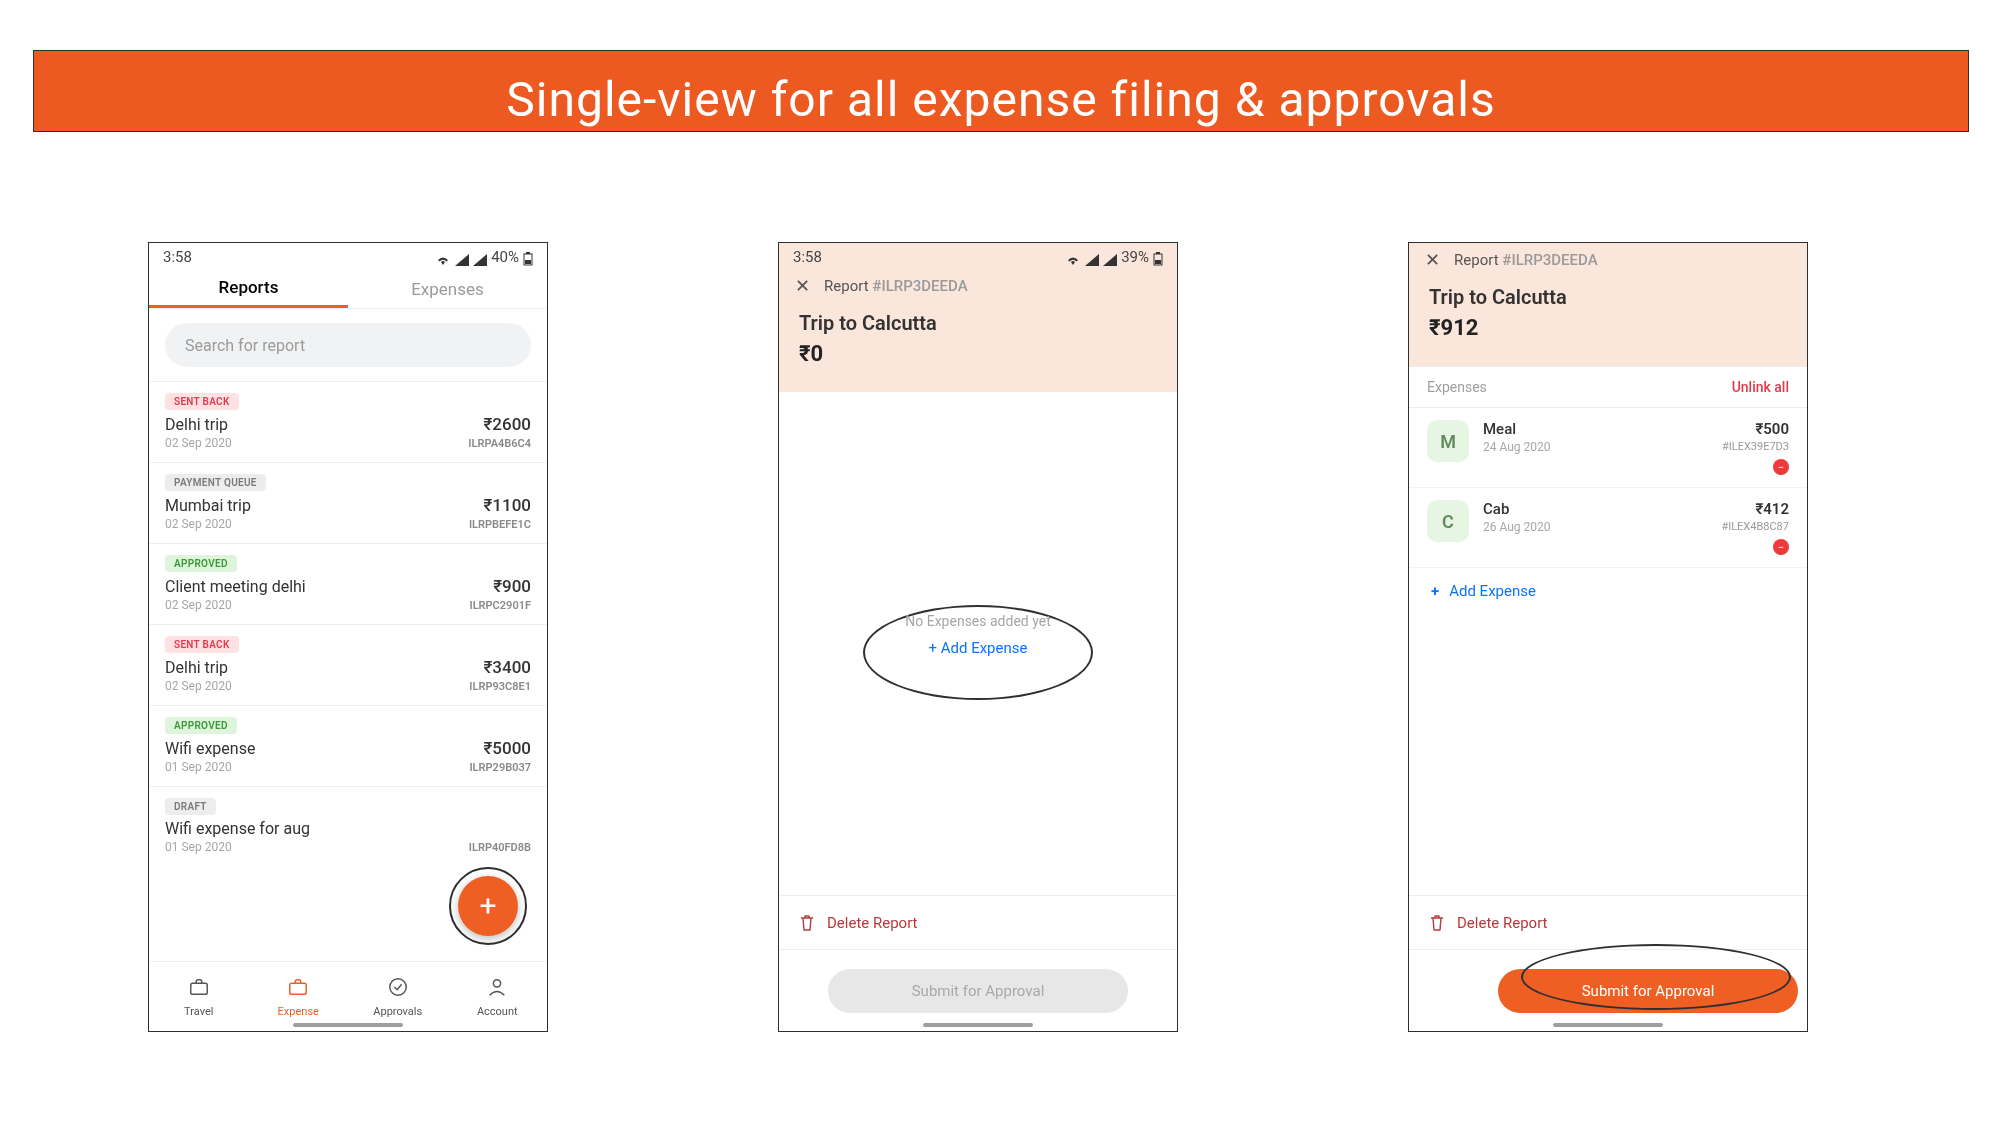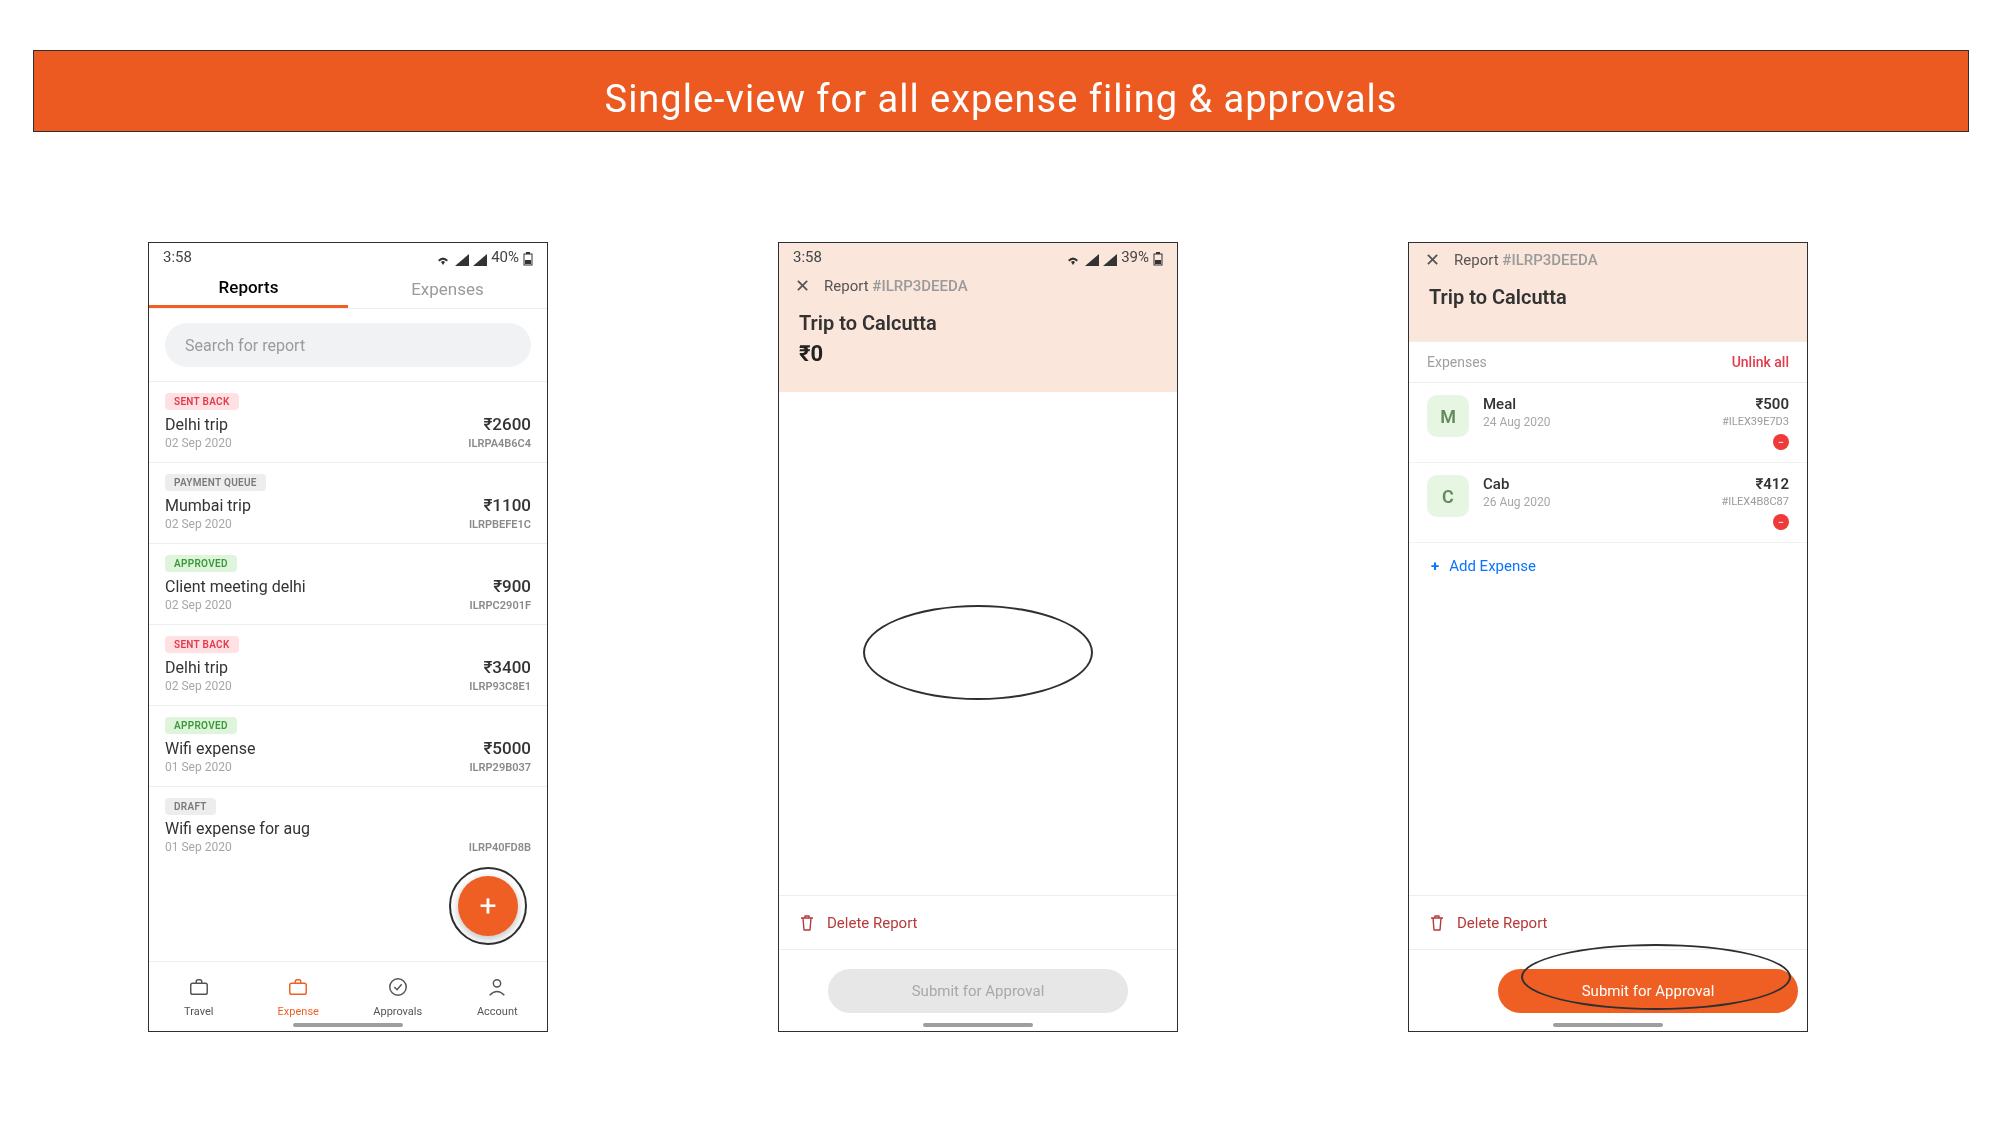--- a/index.html
+++ b/index.html
@@ -7,21 +7,21 @@
 
   
   .banner {
     position: absolute;
     left: 33px; top: 50px;
     width: 1936px; height: 82px;
     background: #ec5a21;
     border: 1px solid #2d3033;
     display: flex; align-items: center; justify-content: center;
   }
-  .banner-text { color: #fff; font-size: 38px; letter-spacing: 1px; font-weight: 400; margin-top: 16px; }
+  .banner-text { color: #fff; font-size: 48px; letter-spacing: 1px; font-weight: 400; margin-top: 16px; }
 
   
   .phone {
     position: absolute;
     width: 400px; height: 790px;
     border: 1.5px solid #2d3033;
     background: #fff;
     overflow: hidden;
   }
   .phone.p1 { left: 148px;  top: 242px; }
@@ -408,20 +408,24 @@
       <span class="rep-label">
         <span>Report</span>
         <span class="rep-id">#ILRP3DEEDA</span>
       </span>
     </div>
     <div class="rep-title">Trip to Calcutta</div>
     <div class="rep-total">₹0</div>
   </div>
 
   <div class="s2-oval"></div>
+  <div class="s2-empty-wrap">
+    <div class="s2-empty-txt">No Expenses added yet</div>
+    <div class="s2-add">+ Add Expense</div>
+  </div>
 
   <div class="rep-foot">
     <div class="del-row">
       <svg class="trash" viewBox="0 0 16 18">
           <path d="M2 4 h12 M6 4 V2 h4 V4 M4 4 l1 12 h6 l1 -12" stroke="#b63a3a" stroke-width="1.4" fill="none" stroke-linejoin="round"></path>
         </svg>
       <span>Delete Report</span>
     </div>
     <div class="submit-wrap">
       <div class="submit-btn submit-disabled">
@@ -435,20 +439,21 @@
 <div class="phone p3">
   <div class="rep-head">
     <div class="rep-bar">
       <span class="rep-close">✕</span>
       <span class="rep-label">
         <span>Report</span>
         <span class="rep-id">#ILRP3DEEDA</span>
       </span>
     </div>
     <div class="rep-title">Trip to Calcutta</div>
+    <div class="rep-total">₹912</div>
   </div>
 
   <div class="s3-sec">
     <span class="lhs">Expenses</span>
     <span class="rhs">Unlink all</span>
   </div>
 
   <div id="s3-list">
       <div class="exp-row">
         <div class="exp-avatar">M</div>

